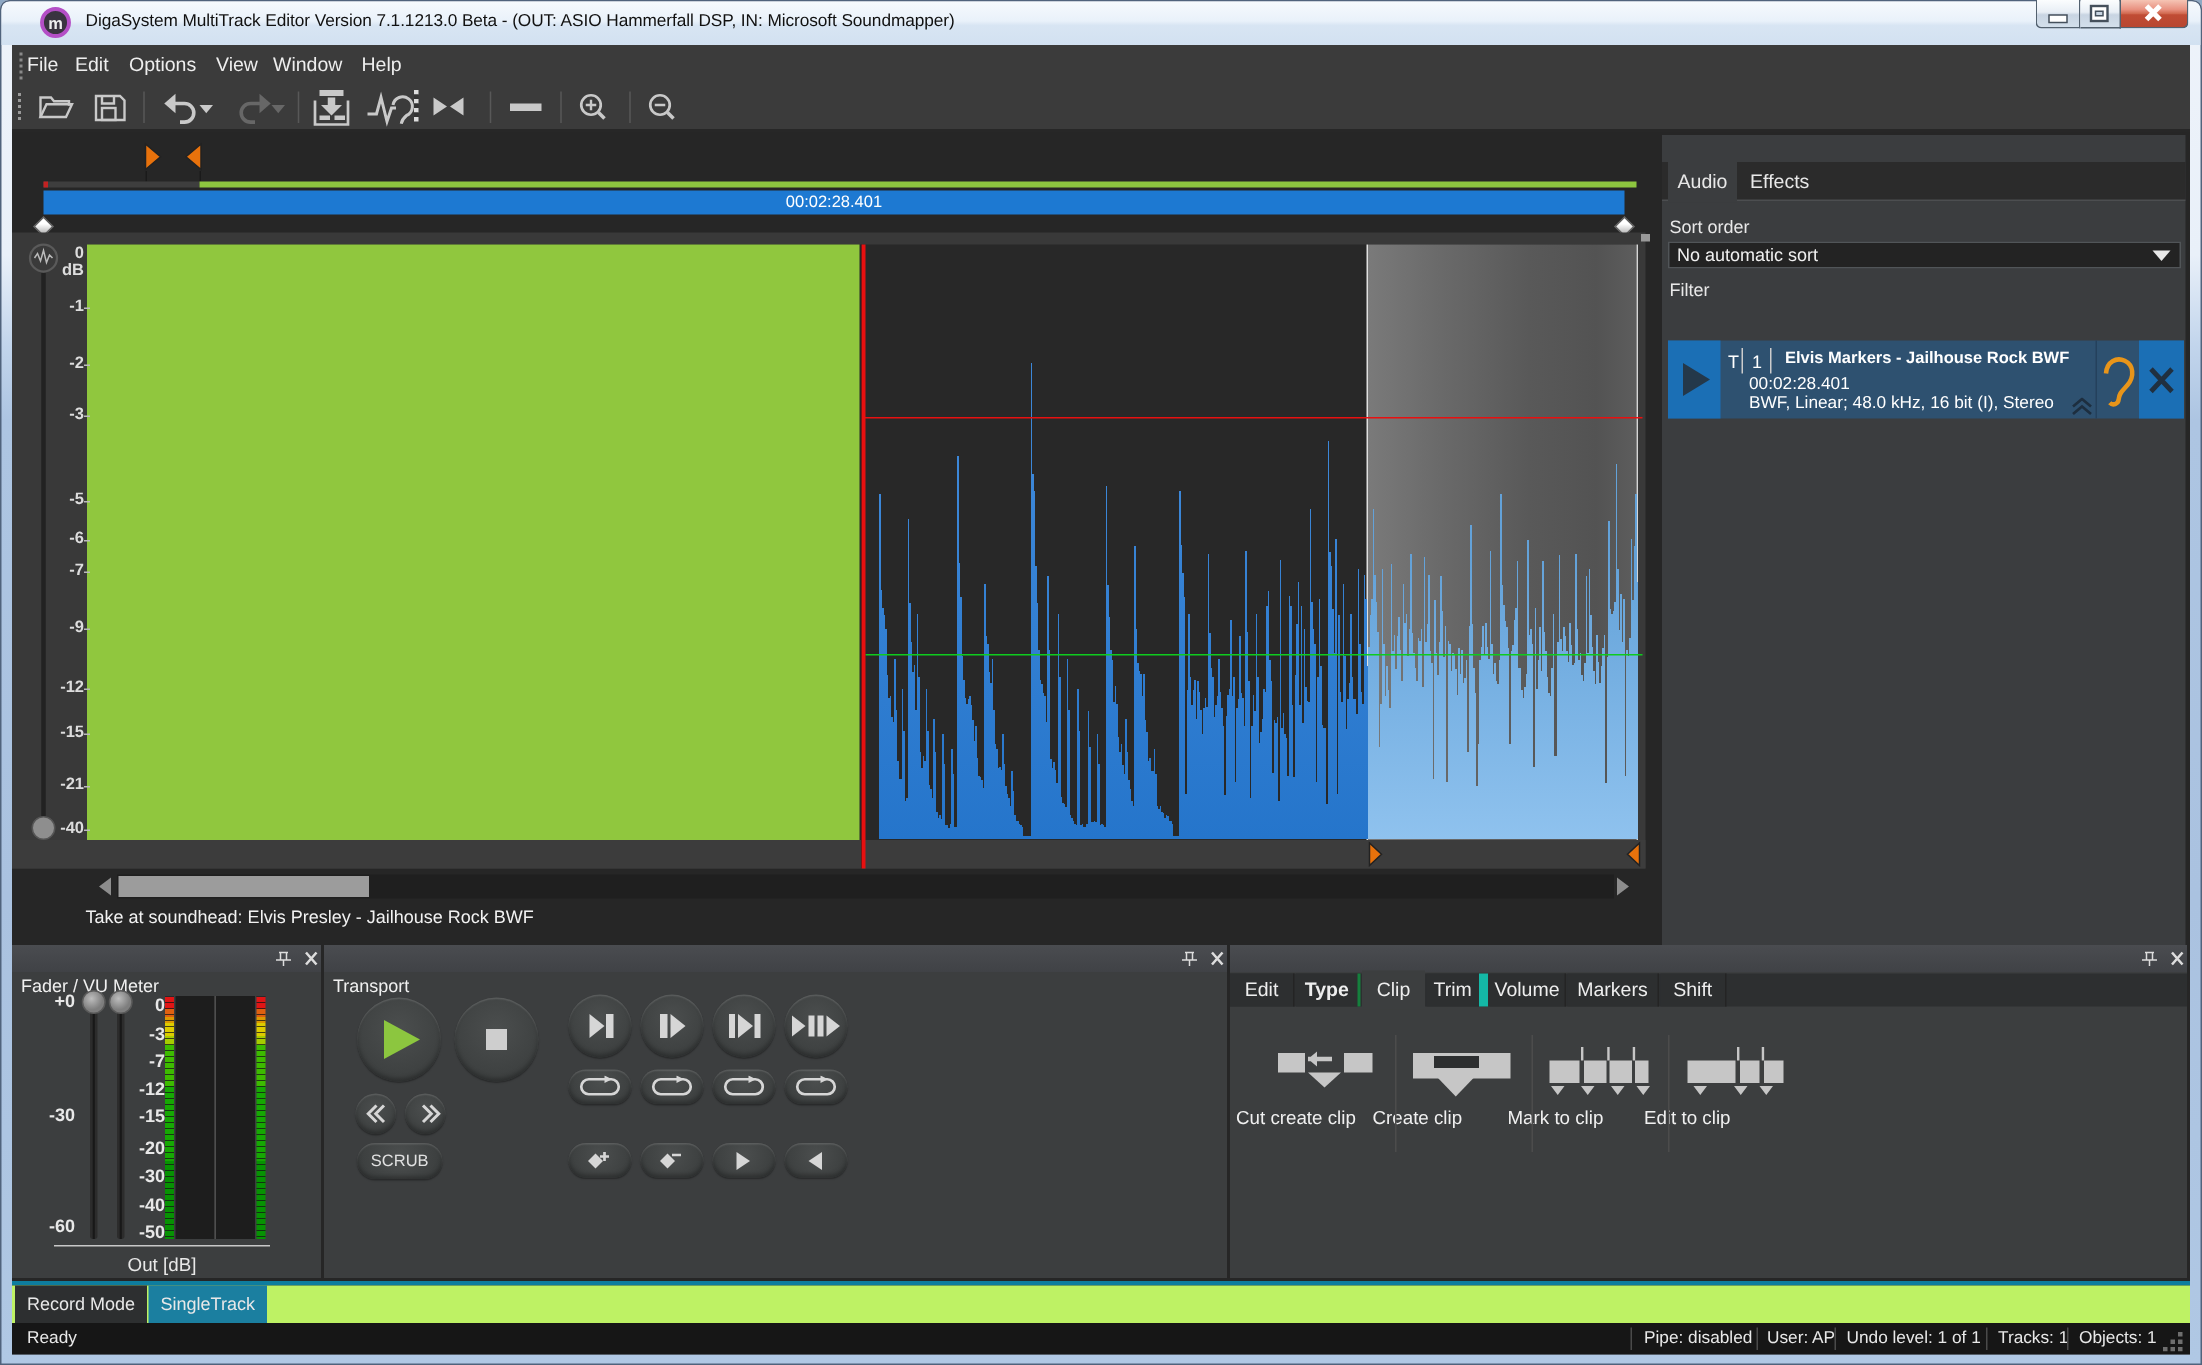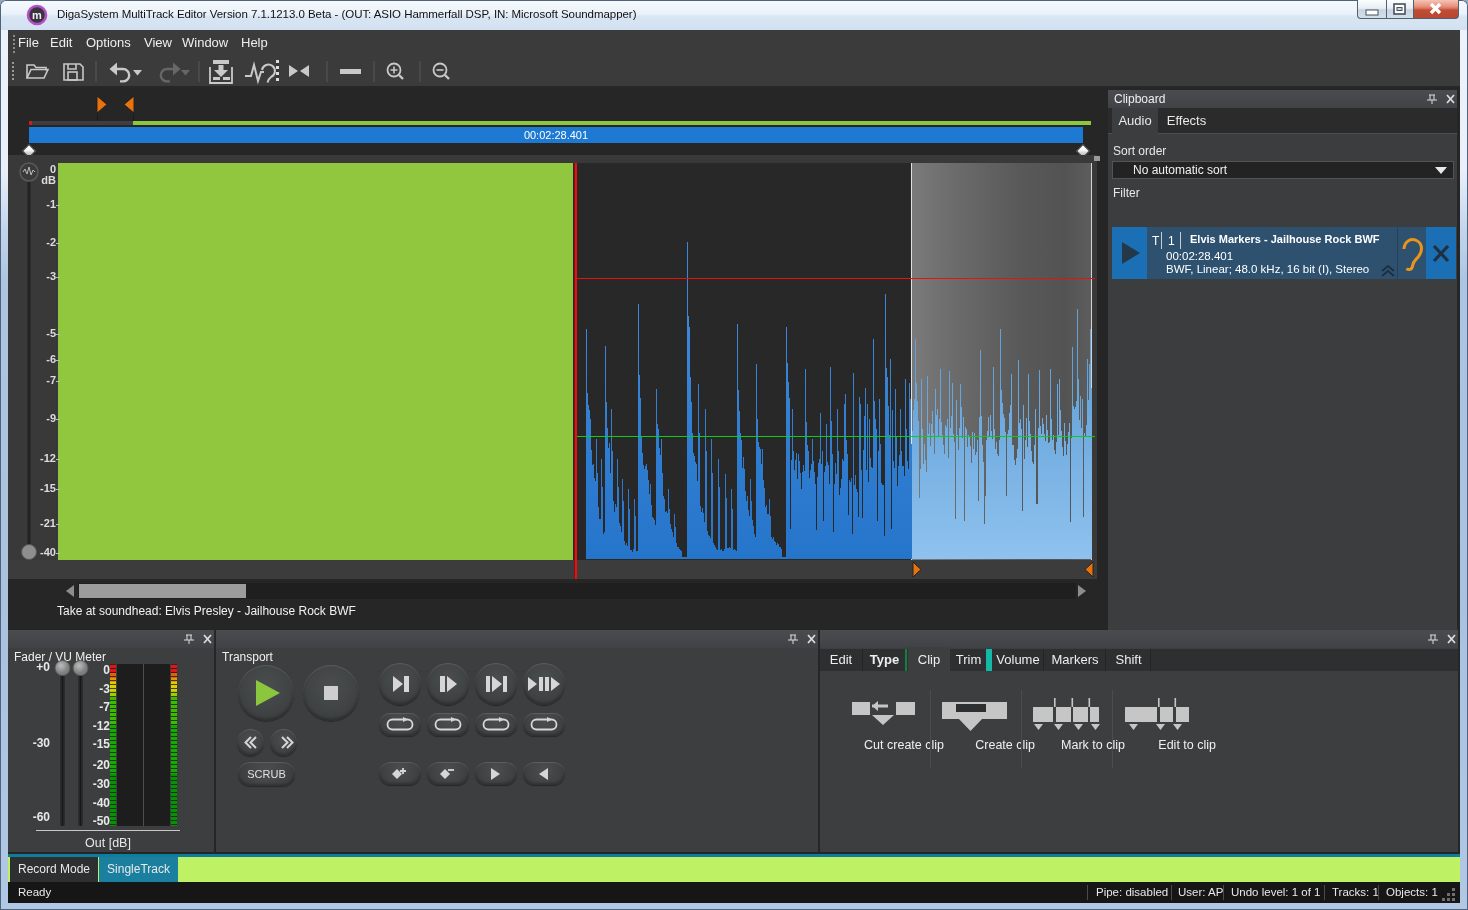--- a/index.html
+++ b/index.html
@@ -41,33 +41,33 @@
 #hstrack{position:absolute;left:70px;top:2px;width:998px;height:16px;background:#1f1f1f}
 #hsthumb{position:absolute;left:71px;top:3px;width:167px;height:14px;background:#9c9c9c}
 #taketext{position:absolute;left:49px;top:514px;font-size:12px;color:#f2f2f2}
 .dblabel{position:absolute;font-size:11px;font-weight:bold;color:#ddd;text-align:right;width:30px;left:18px}
 .dbtick{position:absolute;width:4px;height:1px;background:#bbb;left:48px}
 #clipboard{position:absolute;left:1100px;top:60px;width:349px;height:540px;background:#3b3d3f}
 .phead{position:absolute;background:linear-gradient(to bottom,#4a4c50,#404246);color:#f0f0f0;font-size:12px}
 #cbtabs{position:absolute;left:0;top:18px;width:349px;height:26px;background:#2b2b2b;border-bottom:1px solid #4c4e50}
 .cbtab{position:absolute;top:0;height:26px;font-size:13px;color:#e8e8e8;text-align:center;line-height:25px}
 .flabel{position:absolute;font-size:12px;color:#e8e8e8}
-.dropd{position:absolute;left:4px;width:342px;height:18px;background:#232323;border:1px solid #515558;color:#f0f0f0;font-size:12px;line-height:16px;padding-left:20px}
+.dropd{position:absolute;left:4px;width:342px;height:18px;background:#232323;border:1px solid #515558;color:#f0f0f0;font-size:12px;line-height:16px;padding-left:5px}
 .dropd:after{content:"";position:absolute;right:6px;top:5px;border:6px solid transparent;border-top:7px solid #e8e8e8;border-bottom:none}
 #cliprow{position:absolute;left:4px;top:137px;width:344px;height:52px;background:#2e5170;color:#fff}
 #crplay{position:absolute;left:0;top:0;width:35px;height:52px;background:#1b6fb5}
 #crx{position:absolute;left:314px;top:0;width:30px;height:52px;background:#1b6fb5}
 .bpanel{position:absolute;top:600px;height:222px;background:#3c3e3f}
 .bphead{position:absolute;left:0;top:0;width:100%;height:18px;background:linear-gradient(to bottom,#4a4c50,#404246);color:#f0f0f0;font-size:12px}
 .bphead span{position:absolute;left:6px;top:20px}
 .pinx{position:absolute;top:3px;right:2px;width:30px;height:12px}
 .rbtn{position:absolute;border-radius:50%;background:radial-gradient(circle at 50% 38%,#4b4e4e,#3e4141 68%,#373a3a);box-shadow:inset 0 1px 1px rgba(255,255,255,.14),inset 0 -2px 3px rgba(0,0,0,.28),0 1px 1px rgba(0,0,0,.35)}
 .pill{position:absolute;border-radius:12px;background:radial-gradient(circle at 50% 35%,#4b4e4e,#3e4141 72%,#373a3a);box-shadow:inset 0 1px 1px rgba(255,255,255,.14),inset 0 -2px 3px rgba(0,0,0,.28),0 1px 1px rgba(0,0,0,.35);color:#ddd}
 .ettab{position:absolute;top:19px;height:22px;background:#2d2f30;color:#eee;font-size:13px;text-align:center;line-height:22px}
-.etlabel{position:absolute;font-size:12.5px;color:#f0f0f0;text-align:right;top:108px}
+.etlabel{position:absolute;font-size:12.5px;color:#f0f0f0;text-align:left;top:108px}
 .etsep{position:absolute;width:1px;height:78px;background:#4c4c4c;top:60px}
 #tealline{position:absolute;left:0;top:824px;width:100%;height:3px;background:#0e7d9e}
 #tabrow{position:absolute;left:0;top:827px;width:100%;height:25px;background:#bef264}
 .btab{position:absolute;top:0;height:25px;font-size:12px;text-align:center;line-height:25px;color:#e8e8e8}
 #statusbar{position:absolute;left:0;top:852px;width:100%;height:21px;background:#161616;color:#e8e8e8;font-size:11.5px}
 .ssep{position:absolute;top:3px;width:1px;height:15px;background:#4a4a4a}
 .sitem{position:absolute;top:4px}
 svg{display:block}
 .vulabel{position:absolute;font-size:12px;font-weight:bold;color:#e8e8e8;text-align:right}
 </style></head><body>
@@ -248,27 +248,20 @@
    <svg class="abs" style="left:54px;top:3px" width="1030" height="14">
     <path d="M12 1 l-8 6 l8 6 z" fill="#8d8d8d"></path>
     <path d="M1016 1 l8 6 l-8 6 z" fill="#8d8d8d"></path>
    </svg>
   </div>
   <div class="abs" style="left:1086px;top:66px;width:6px;height:5px;background:#999"></div>
   <div id="taketext">Take at soundhead: Elvis Presley - Jailhouse Rock BWF</div>
  </div>
 
  <div id="clipboard">
-  <div class="phead" style="left:0;top:0;width:349px;height:18px">
-        <span style="position:absolute;left:6px;top:2px">Clipboard</span>
-        <svg class="pinx" width="34" height="12">
-          <path d="M4 2 h6 M5 2 v5 M9 2 v5 M2 7 h10 M7 7 v4" stroke="#ddd" fill="none"></path>
-          <path d="M22 2 l7 8 M29 2 l-7 8" stroke="#ddd" stroke-width="1.7" fill="none"></path>
-        </svg>
-      </div>
   <div id="cbtabs">
    <div class="cbtab" style="left:4px;width:46px;background:#3b3d3f;height:27px">Audio</div>
    <div class="cbtab" style="left:51px;width:55px">Effects</div>
   </div>
   <div class="flabel" style="left:5px;top:54px">Sort order</div>
   <div class="dropd" style="top:71px">No automatic sort</div>
   <div class="flabel" style="left:5px;top:96px">Filter</div>
   <div id="cliprow">
    <div id="crplay"></div>
    <svg class="abs" style="left:8px;top:14px" width="22" height="24">

